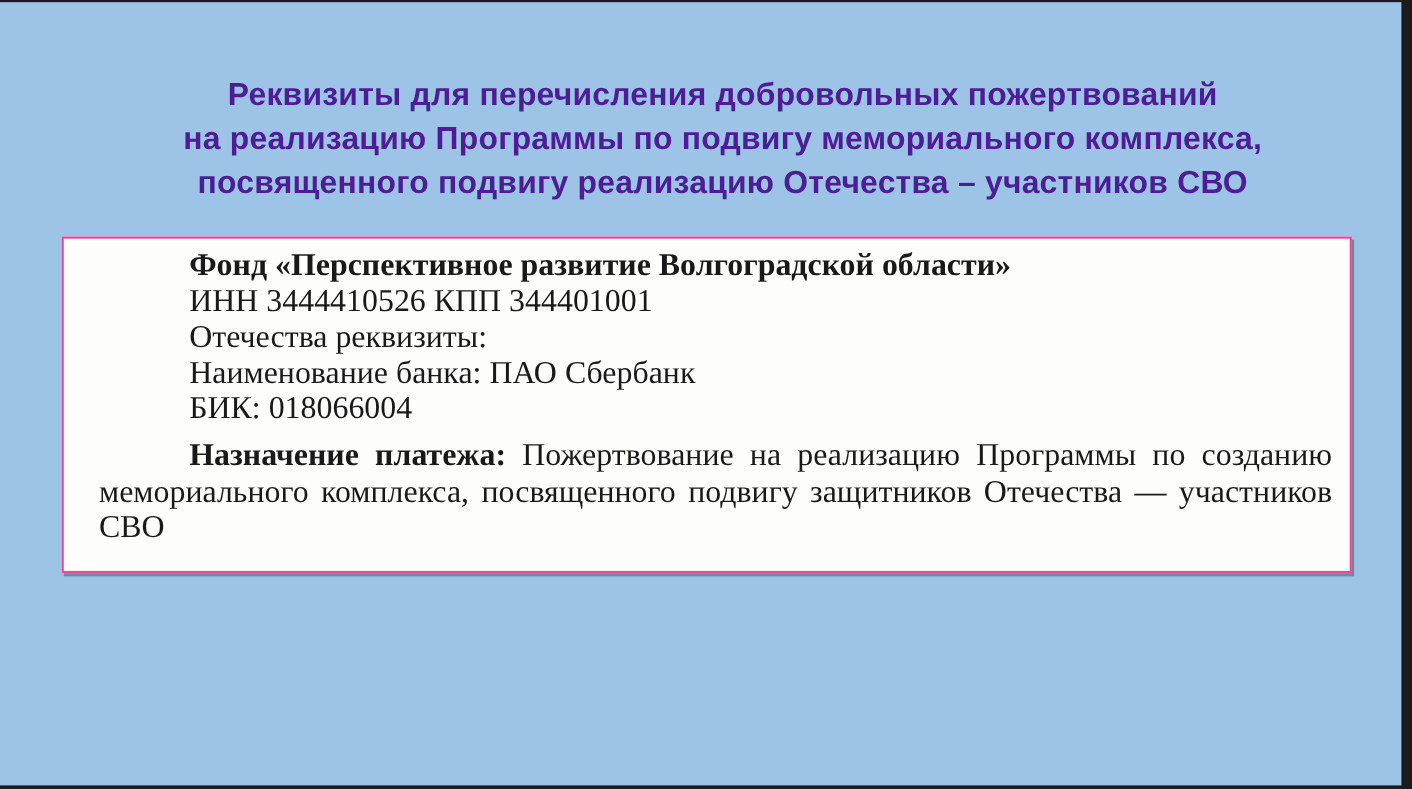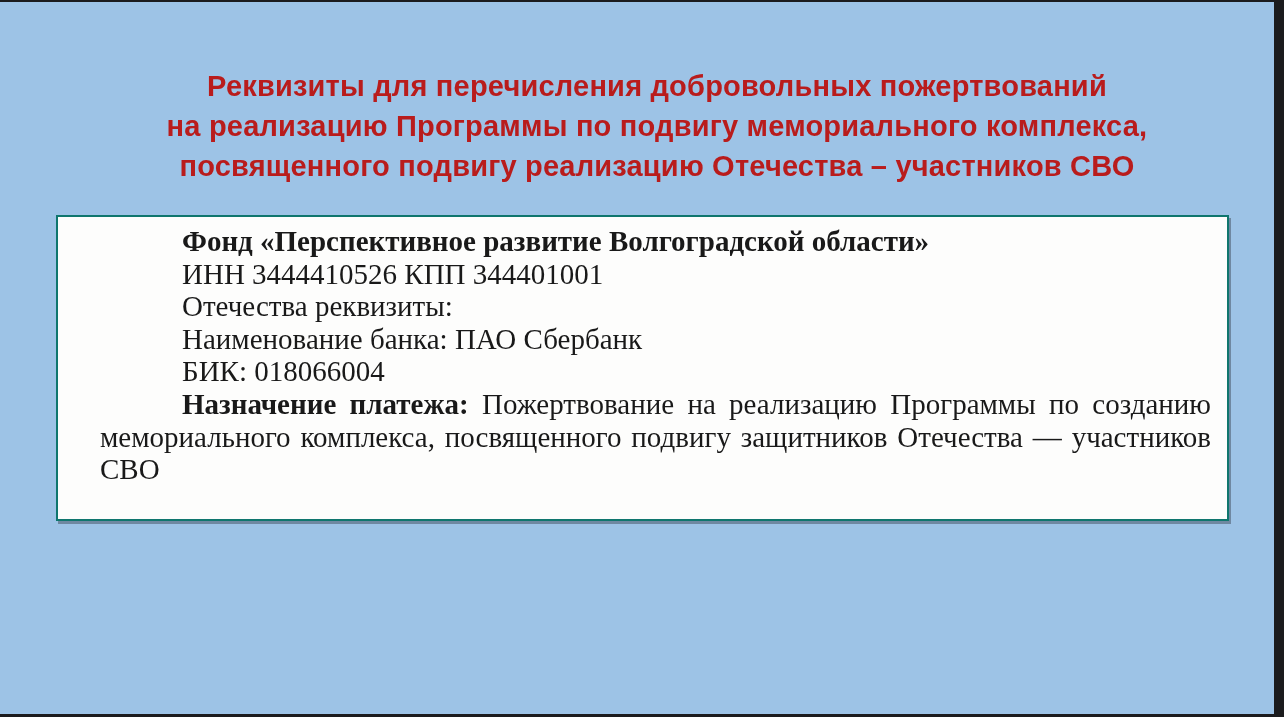--- a/index.html
+++ b/index.html
@@ -27,34 +27,34 @@
   }
   .slide-title {
     position: absolute;
     left: 48px;
     right: 8px;
     top: 64px;
     text-align: center;
     font-weight: bold;
     font-size: 29px;
     line-height: 40px;
-    color: #b91c1c;
+    color: #4c1d95;
     letter-spacing: 0.2px;
   }
   .doc-box {
     position: absolute;
     left: 56px;
     top: 213px;
     width: 1173px;
     height: 306px;
     background: #fdfdfc;
-    border: 2px solid #0f766e;
+    border: 2px solid #ec4899;
     box-shadow: 2px 3px 0 rgba(55, 65, 78, 0.45);
     box-sizing: border-box;
-    padding: 8px 16px 0 42px;
+    padding: 8px 16px 0 32px;
     font-family: "Liberation Serif", serif;
     font-size: 29px;
     line-height: 32.6px;
     color: #191919;
   }
   .doc-line {
     white-space: nowrap;
   }
   .doc-line.indented {
     margin-left: 82px;
@@ -62,20 +62,21 @@
   .doc-line.bold {
     font-weight: bold;
   }
   .doc-justify {
     text-align: justify;
     text-align-last: justify;
     white-space: normal;
   }
   .doc-justify.first {
     margin-left: 82px;
+    margin-top: 10px;
   }
   .purpose-label {
     font-weight: bold;
   }
 </style>
 </head>
 <body>
 
 <div class="stage">
   <div class="slide">

